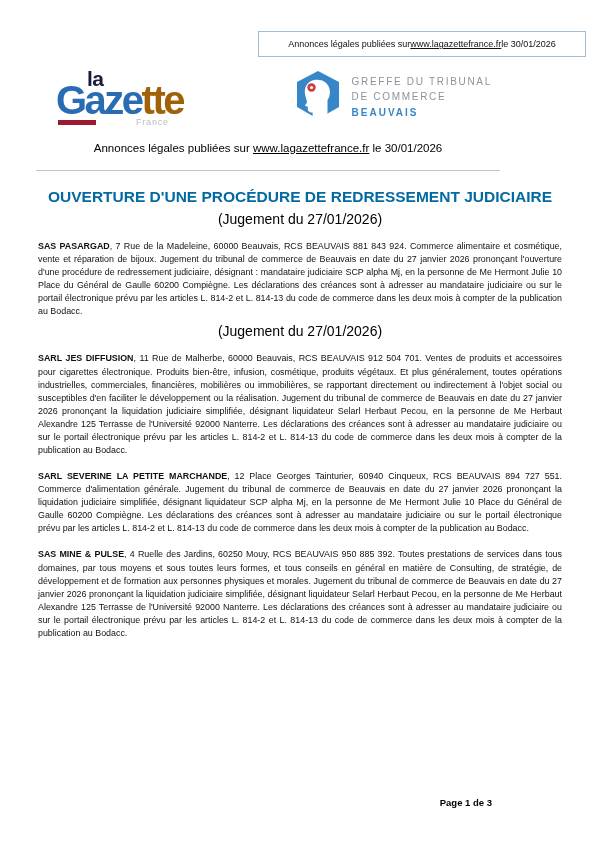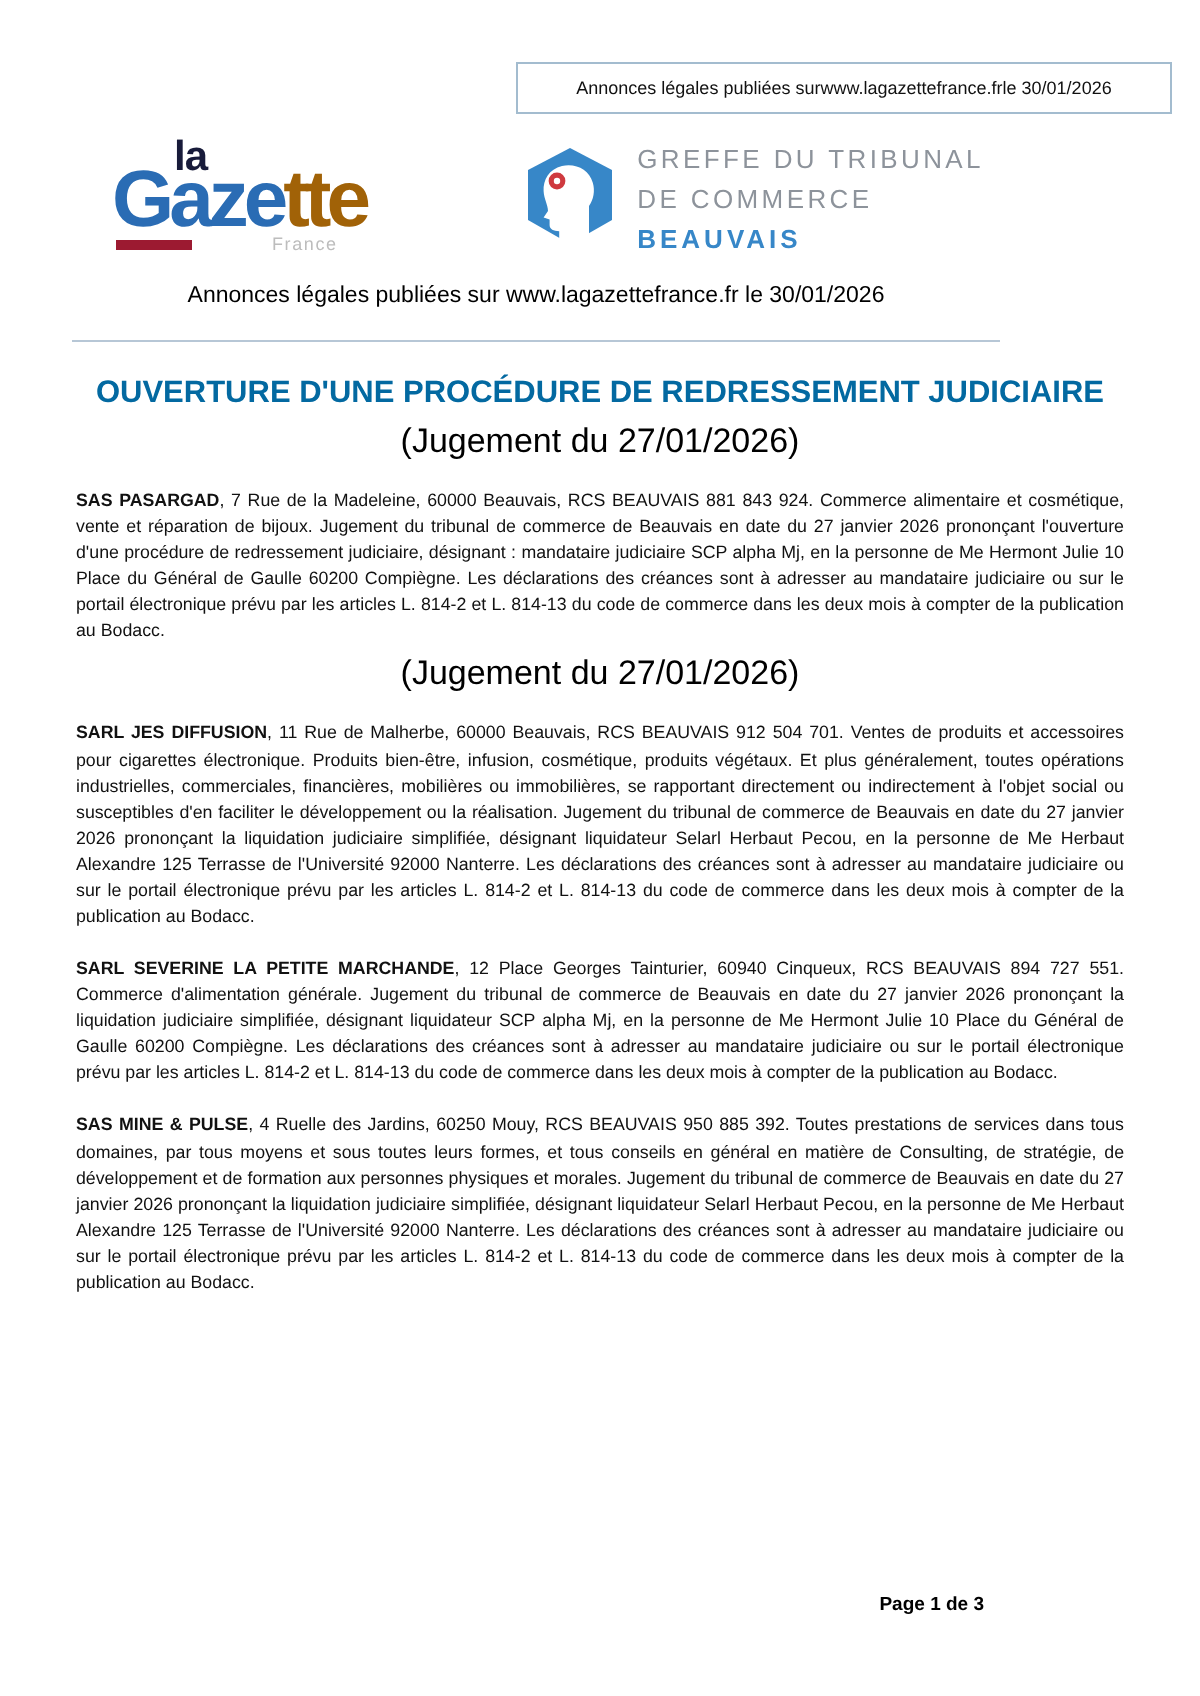--- a/index.html
+++ b/index.html
@@ -9,44 +9,44 @@
     font-family:"Liberation Sans", sans-serif; color:#000;
   }
   .page { position:relative; width:536px; height:848px; background:#fff; }
 
   
   .banner-box {
     position:absolute; left:258px; top:31px; width:328px; height:26px;
     border:1px solid #a3bccf; display:flex; align-items:center; justify-content:center;
     font-size:9px; color:#111; white-space:nowrap;
   }
-  .banner-box a, .center-line a { color:inherit; cursor:pointer; }
+  .banner-box a, .center-line a { color:inherit; text-decoration:underline; cursor:pointer; }
 
   
   .header { position:absolute; top:66px; left:56px; right:44px; height:66px; }
   .gazette-logo { position:absolute; left:0; top:0; width:160px; height:66px; }
   .lg-la { position:absolute; left:31px; top:2px; font-size:21px; font-weight:bold; color:#181b3a; letter-spacing:-0.5px; line-height:1; }
   .lg-word { position:absolute; left:0; top:14px; font-size:40px; font-weight:bold; letter-spacing:-2.5px; line-height:1; white-space:nowrap; }
   .lg-blue { color:#2a6cb4; }
   .lg-dark { color:#a16207; }
   .lg-red { position:absolute; left:2px; top:54px; width:38px; height:5px; background:#9c1a31; }
   .lg-france { position:absolute; left:80px; top:51px; font-size:9px; color:#bdbdbd; letter-spacing:0.8px; }
 
   .greffe-logo { position:absolute; right:0; top:4px; display:flex; align-items:center; gap:9px; }
-  .greffe-text { font-size:13px; letter-spacing:1.7px; color:#8d939b; line-height:1.55; white-space:nowrap; }
+  .greffe-text { font-size:10px; letter-spacing:1.7px; color:#8d939b; line-height:1.55; white-space:nowrap; }
   .greffe-beauvais { color:#3787c8; font-weight:bold; letter-spacing:2px; }
 
   
   .center-line { position:absolute; top:142px; left:0; width:100%; text-align:center; font-size:11.5px; color:#000; }
   .top-rule { position:absolute; top:170px; left:36px; right:36px; border-top:1px solid #b7c7d6; }
 
   
   .content { position:absolute; top:188px; left:38px; width:524px; }
   .sec-title { text-align:center; font-size:15.5px; font-weight:bold; color:#0369a1; }
-  .sec-sub { text-align:center; font-size:17px; margin-top:5px; }
+  .sec-sub { text-align:center; font-size:14px; margin-top:5px; }
   .sec2 { margin-top:20px; }
   .ann { text-align:justify; font-size:8.9px; line-height:1.47; margin-top:13px; color:#111; }
   .ann b { font-weight:bold; }
 
   .linkline { position:relative; margin-top:4px; text-align:right; font-size:7.6px; min-height:11px; white-space:nowrap; }
   .dash { position:absolute; left:0; top:4px; width:87px; border-top:2px solid #a9bdd4; }
   .annlink { color:#93abd2; text-decoration:underline; cursor:pointer; }
   .llmeta { color:#1a1a1a; }
 
   .footer { position:absolute; right:44px; bottom:40px; font-size:9.5px; font-weight:bold; color:#000; }

